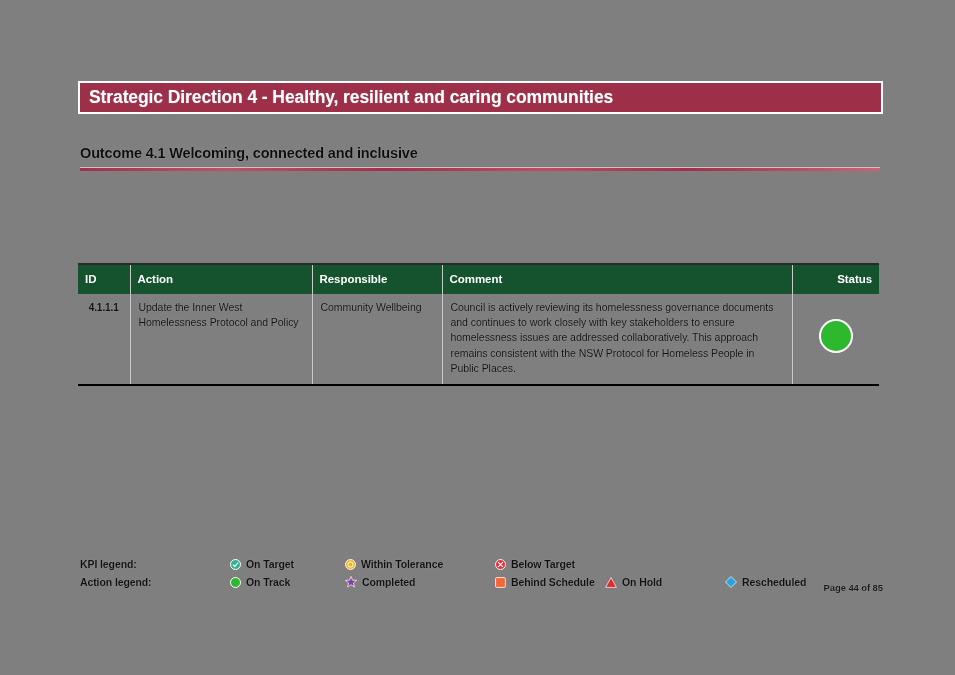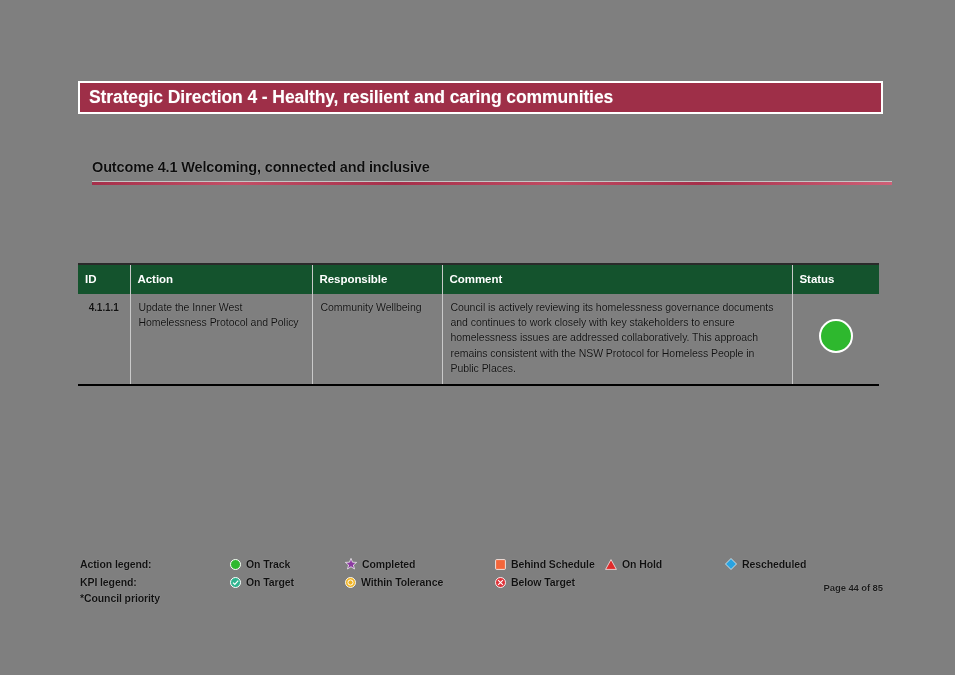--- a/index.html
+++ b/index.html
@@ -44,21 +44,21 @@
     white-space: nowrap;
     text-shadow: 0 0 1px rgba(255,255,255,0.35);
   }
 
   
   .heading-block {
     position: absolute;
     left: 80px;
     width: 800px;
   }
-  .heading-block.outcome { top: 159px; margin-left: 12px; }
+  .heading-block.outcome { top: 145px; }
   .heading-block.strategy { top: 206px; }
 
   .heading-text {
     color: #0d0d0d;
     font-size: 14.5px;
     font-weight: bold;
     letter-spacing: -0.15px;
     white-space: nowrap;
     text-shadow: 0 0 1px rgba(255,255,255,0.5);
   }
@@ -99,21 +99,21 @@
     font-weight: bold;
     text-align: left;
     padding: 6px 7px 7px 7px;
     height: 16px;
     border-left: 1px solid #c9c9c9;
     border-top: 2px solid #2a2a2a;
     letter-spacing: -0.05px;
     vertical-align: middle;
   }
   .action-table thead th:first-child { border-left: none; }
-  .action-table thead th.status-col { text-align: left; }
+  .action-table thead th.status-col { text-align: right; }
 
   .action-table tbody td {
     background: transparent;
     color: #111111;
     font-size: 10.5px;
     line-height: 15.2px;
     vertical-align: top;
     padding: 6px 8px 8px 8px;
     border-left: 1px solid #c9c9c9;
     border-bottom: 2px solid #000000;
@@ -246,20 +246,54 @@
         <td class="cell-status">
           <span class="status-dot"></span>
         </td>
       </tr>
     </tbody>
   </table>
 
   <div class="legend">
 
     <div class="legend-row">
+      <div class="legend-label">KPI legend:</div>
+
+      <div class="legend-item i1">
+        <span class="ico">
+          <svg width="11" height="11" viewBox="0 0 11 11">
+              <circle cx="5.5" cy="5.5" r="5" fill="#2fb38f" stroke="#ffffff" stroke-width="1"></circle>
+              <path d="M3 5.6 L4.8 7.4 L8.2 3.6" fill="none" stroke="#ffffff" stroke-width="1.2"></path>
+            </svg>
+        </span>
+        <span>On Target</span>
+      </div>
+
+      <div class="legend-item i2">
+        <span class="ico">
+          <svg width="11" height="11" viewBox="0 0 11 11">
+              <circle cx="5.5" cy="5.5" r="5" fill="#f0b323" stroke="#ffffff" stroke-width="0.9"></circle>
+              <circle cx="5.5" cy="5.5" r="2.6" fill="none" stroke="#ffffff" stroke-width="1"></circle>
+            </svg>
+        </span>
+        <span>Within Tolerance</span>
+      </div>
+
+      <div class="legend-item i3">
+        <span class="ico">
+          <svg width="11" height="11" viewBox="0 0 11 11">
+              <circle cx="5.5" cy="5.5" r="5" fill="#e0343a" stroke="#ffffff" stroke-width="0.9"></circle>
+              <path d="M3.1 3.1 L7.9 7.9 M7.9 3.1 L3.1 7.9" stroke="#ffffff" stroke-width="1.1"></path>
+            </svg>
+        </span>
+        <span>Below Target</span>
+      </div>
+    </div>
+
+    <div class="legend-row">
       <div class="legend-label">Action legend:</div>
 
       <div class="legend-item i1">
         <span class="ico">
           <svg width="11" height="11" viewBox="0 0 11 11">
               <circle cx="5.5" cy="5.5" r="5" fill="#2eb82e" stroke="#ffffff" stroke-width="1"></circle>
             </svg>
         </span>
         <span>On Track</span>
       </div>
@@ -294,52 +328,17 @@
       <div class="legend-item">
         <span class="ico">
           <svg width="12" height="12" viewBox="0 0 12 12">
               <polygon points="6,0.5 11.5,6 6,11.5 0.5,6" fill="#2aa3e0" stroke="#ffffff" stroke-width="0.7"></polygon>
             </svg>
         </span>
         <span>Rescheduled</span>
       </div>
     </div>
 
-    <div class="legend-row">
-      <div class="legend-label">KPI legend:</div>
-
-      <div class="legend-item i1">
-        <span class="ico">
-          <svg width="11" height="11" viewBox="0 0 11 11">
-              <circle cx="5.5" cy="5.5" r="5" fill="#2fb38f" stroke="#ffffff" stroke-width="1"></circle>
-              <path d="M3 5.6 L4.8 7.4 L8.2 3.6" fill="none" stroke="#ffffff" stroke-width="1.2"></path>
-            </svg>
-        </span>
-        <span>On Target</span>
-      </div>
-
-      <div class="legend-item i2">
-        <span class="ico">
-          <svg width="11" height="11" viewBox="0 0 11 11">
-              <circle cx="5.5" cy="5.5" r="5" fill="#f0b323" stroke="#ffffff" stroke-width="0.9"></circle>
-              <circle cx="5.5" cy="5.5" r="2.6" fill="none" stroke="#ffffff" stroke-width="1"></circle>
-            </svg>
-        </span>
-        <span>Within Tolerance</span>
-      </div>
-
-      <div class="legend-item i3">
-        <span class="ico">
-          <svg width="11" height="11" viewBox="0 0 11 11">
-              <circle cx="5.5" cy="5.5" r="5" fill="#e0343a" stroke="#ffffff" stroke-width="0.9"></circle>
-              <path d="M3.1 3.1 L7.9 7.9 M7.9 3.1 L3.1 7.9" stroke="#ffffff" stroke-width="1.1"></path>
-            </svg>
-        </span>
-        <span>Below Target</span>
-      </div>
-    </div>
-
-    <div class="footnote">*Council priority</div>
   </div>
 
   <div class="footer-page">Page 44 of 85</div>
 
 </div>
 
 </body></html>

